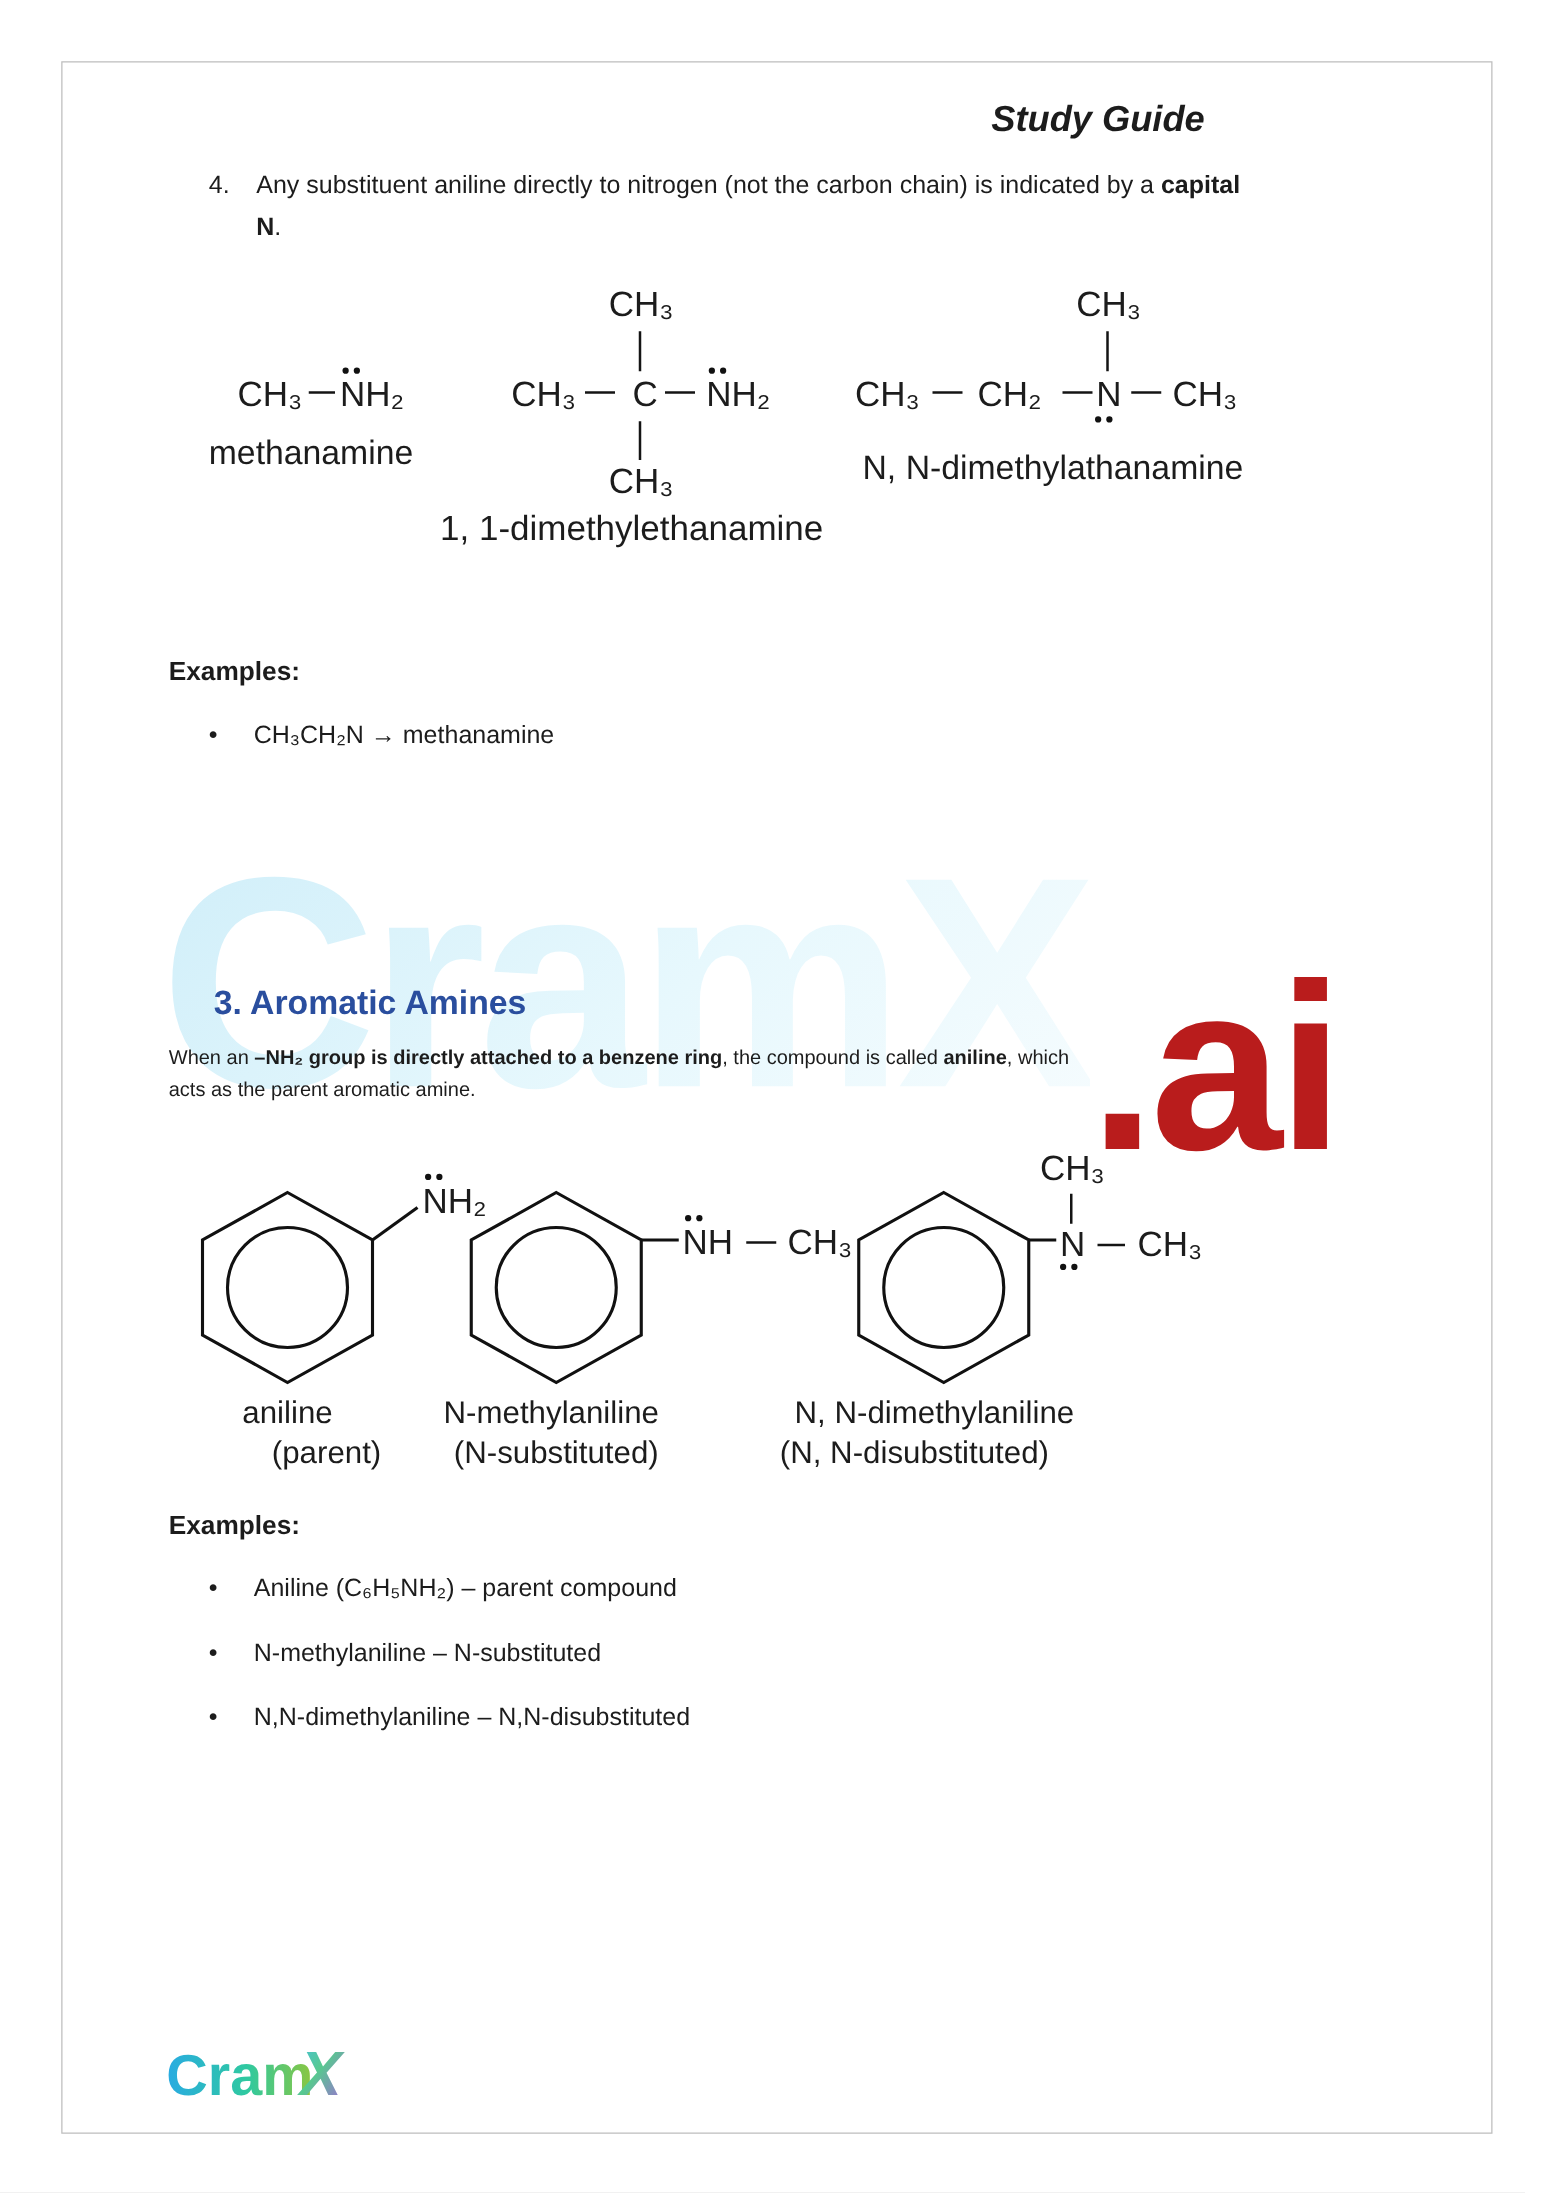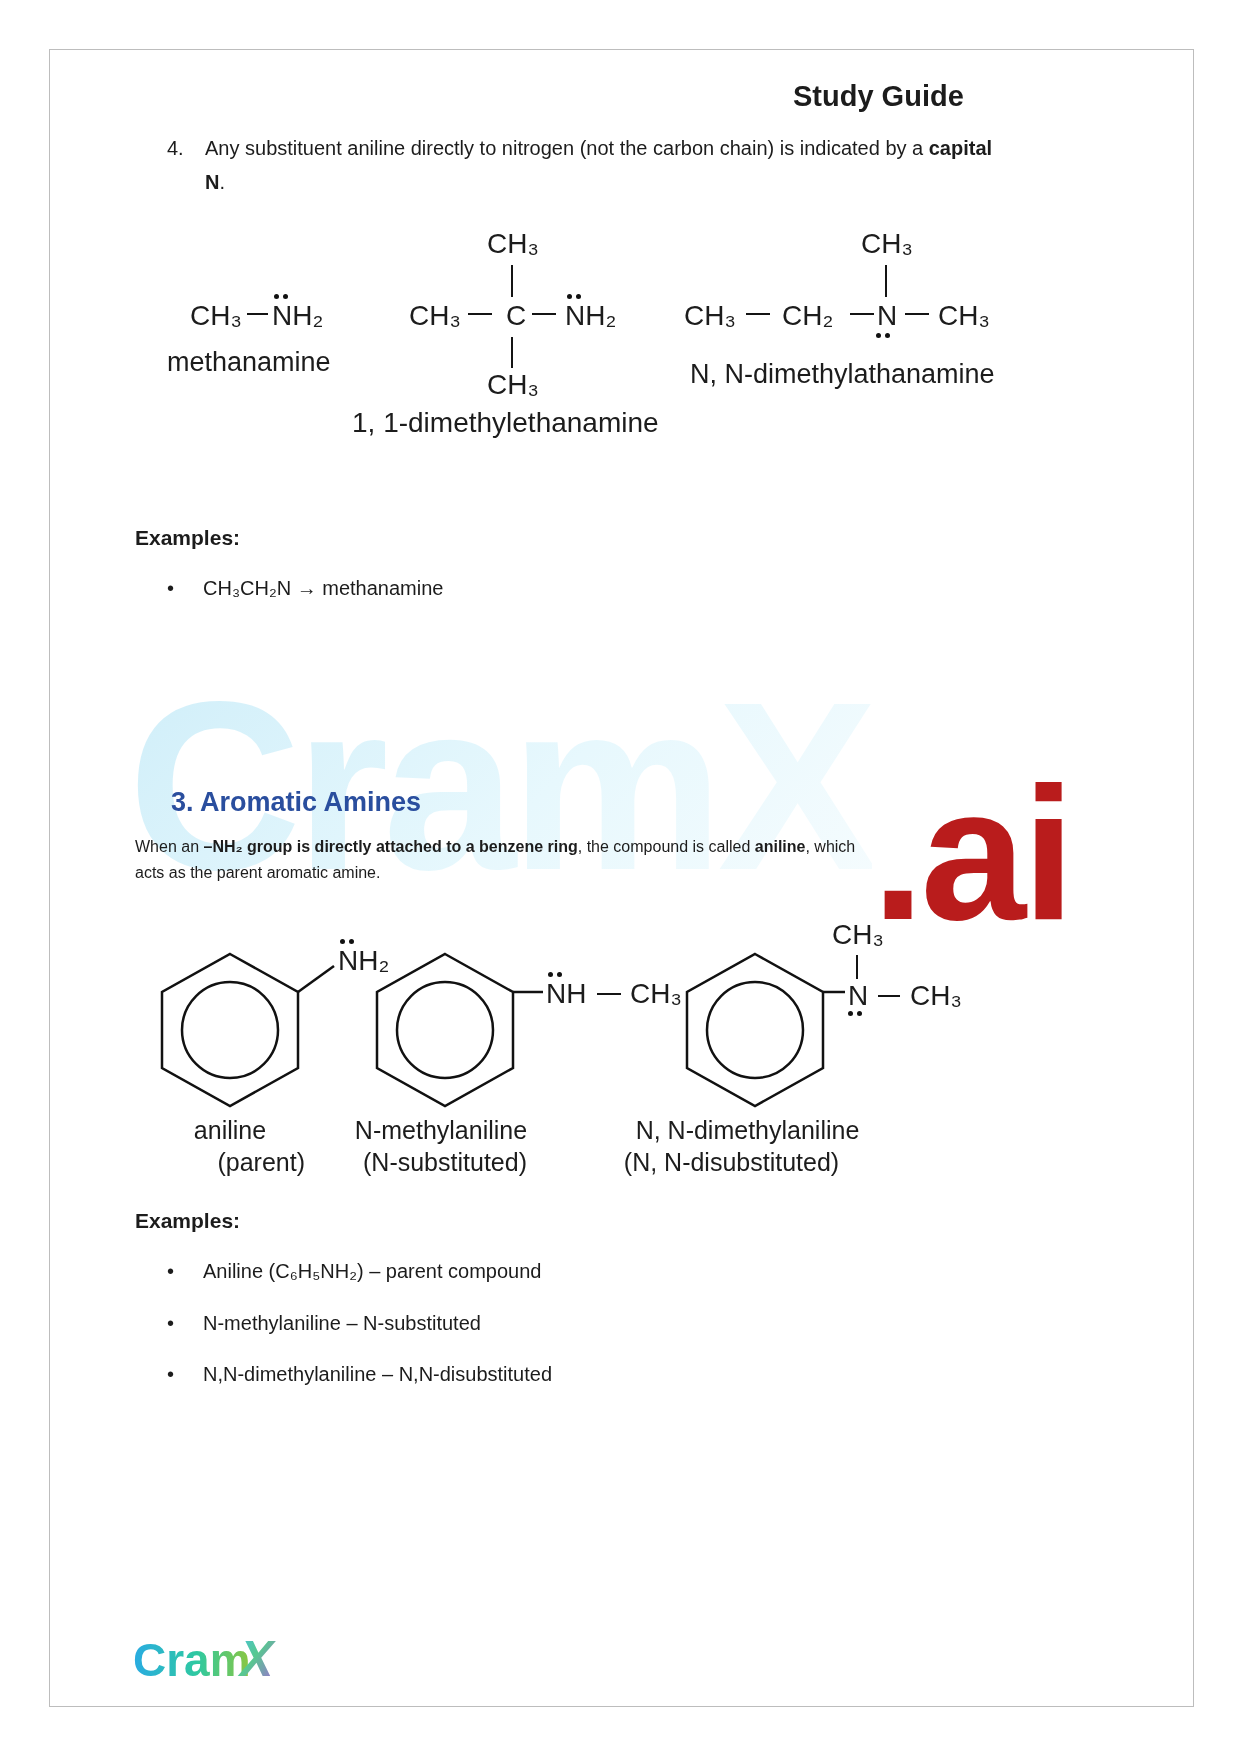--- a/index.html
+++ b/index.html
@@ -39,21 +39,21 @@
 <body>
 
 <div class="page">
 
   <div class="abs watermark" style="left:128px;top:648px;">
     <span class="wm1">CramX</span><span class="wm2">.ai</span>
   </div>
 
   <div class="frame"></div>
 
-  <div class="abs title" style="left:793px;top:80px;">Study Guide</div>
+  <div class="abs title" style="left:793px;top:80px;font-style:italic;">Study Guide</div>
 
   <div class="abs num" style="left:167px;top:131px;">4.</div>
   <div class="abs body-text" style="left:205px;top:131px;width:900px;"><span>Any substituent aniline directly to nitrogen (not the carbon chain) is indicated by a </span><span class="b">capital</span><br><span class="b">N</span><span>.</span></div>
 
   <div class="abs atom" style="left:190px;top:302px;">CH₃</div>
   <div class="abs bond-h" style="left:247px;top:313px;width:21px;"></div>
   <div class="abs atom" style="left:272px;top:302px;">NH₂</div>
   <div class="abs lp" style="left:274px;top:294px;"></div>
   <div class="abs lp" style="left:283px;top:294px;"></div>
   <div class="abs struct-label" style="left:167px;top:349px;">methanamine</div>

